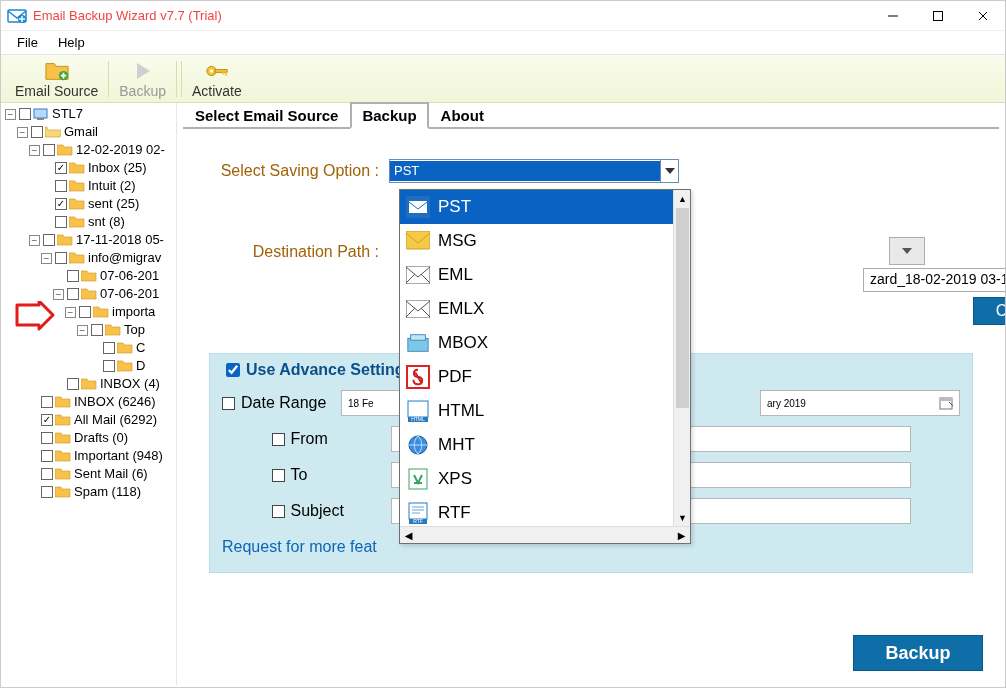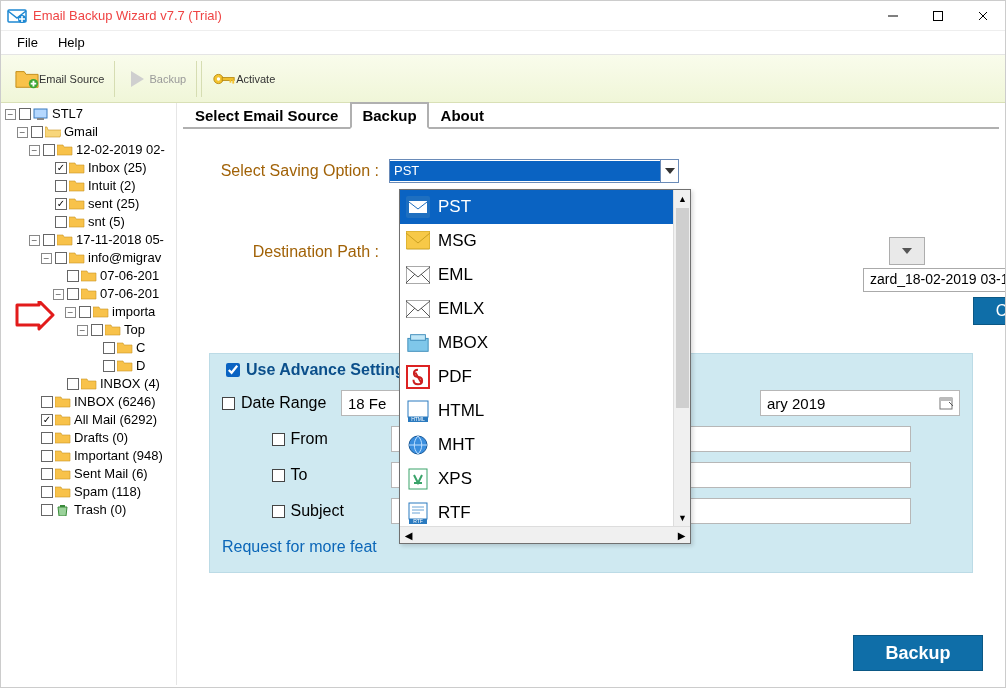--- a/index.html
+++ b/index.html
@@ -12,21 +12,21 @@
   .titlebar .title { font-size:13px; color:#ef4444; flex:1; }
   .winbtns { display:flex; }
   .winbtn { width:45px; height:30px; display:flex; align-items:center; justify-content:center; font-size:14px; }
 
   
   .menubar { height:24px; display:flex; align-items:center; padding:0 6px; background:#fff; border-bottom:1px solid #e5e5e5; }
   .menubar span { padding:2px 10px; font-size:13px; }
 
   
   .toolbar { height:48px; background:linear-gradient(#f9fcec,#f0f6d8); border-bottom:1px solid #d9e0b6; display:flex; align-items:center; padding:0 6px; }
-  .tbtn { display:flex; flex-direction:row; align-items:center; justify-content:center; padding:0 8px; height:100%; font-size:11px; color:#333; }
+  .tbtn { display:flex; flex-direction:column; align-items:center; justify-content:center; padding:0 8px; height:100%; font-size:14px; color:#333; }
   .tbtn .ico { width:24px; height:24px; display:flex; align-items:center; justify-content:center; }
   .sep { width:1px; height:36px; background:#d6ddb2; margin:0 2px; }
 
   
   .main { display:flex; height:calc(100% - 30px - 24px - 48px - 2px); }
   .sidebar { width:176px; border-right:1px solid #e6e6e6; padding:2px 2px 2px 4px; font-size:13px; line-height:18px; overflow:hidden; position:relative; }
   .tree-row { display:flex; align-items:center; height:18px; white-space:nowrap; }
   .exp { width:11px; height:11px; border:1px solid #888; font-size:10px; line-height:9px; text-align:center; margin-right:3px; color:#555; background:#fff; }
   .cb { width:12px; height:12px; border:1px solid #666; margin-right:2px; display:inline-flex; align-items:center; justify-content:center; font-size:10px; line-height:10px; background:#fff; }
   .folder { width:16px; height:12px; margin-right:3px; }
@@ -69,21 +69,21 @@
   .change-btn { background:#0f6ea8; color:#fff; border:1px solid #0b5885; height:28px; width:115px; font-size:16px; margin-left:600px; margin-top:6px; display:flex;align-items:center;justify-content:center;}
 
   
   .adv { background:#cfe9f1; border:1px solid #bcdbe6; margin-top:34px; padding:6px 12px 16px 12px; }
   .adv-title { display:flex; align-items:center; color:#0b4f8b; font-weight:bold; font-size:16px; }
   .adv-title input[type=checkbox]{ width:14px;height:14px;margin-right:6px; accent-color:#0a63c2;}
   .adv-row { display:flex; align-items:center; margin-top:10px;justify-content:center; }
   .adv-row .acb { width:13px; height:13px; border:1px solid #444; margin-right:6px; background:#fff;}
   .adv-row .albl { width:100px; font-size:16px; color:#000; }
   .adv-input { border:1px solid #b7b7b7; background:#fff; height:26px; width:520px; padding:2px 6px; font-size:14px; }
-  .date-ctrl { border:1px solid #b7b7b7; background:#fff; height:26px; width:240px; padding:2px 6px; font-size:15px; display:flex; align-items:center; justify-content:space-between;}
+  .date-ctrl { border:1px solid #b7b7b7; background:#fff; height:26px; width:240px; padding:2px 6px; font-size:10px; display:flex; align-items:center; justify-content:space-between;}
   .req-link { color:#0b66b8; font-size:16px; margin-top:14px; }
 
   
   .footer { position:absolute; right:22px; bottom:14px; }
   .backup-btn { background:#0f6ea8; color:#fff; font-weight:bold; font-size:18px; border:1px solid #0b5885; width:130px; height:36px; display:flex;align-items:center;justify-content:center; }
 
   
   svg { display:block; }
 </style>
 </head>
@@ -228,21 +228,21 @@
         <svg class="folder" width="16" height="12">
           <use href="#fld"></use>
         </svg>
         <span class="lbl">sent (25)</span>
       </div>
     <div class="tree-row" style="padding-left:50px">
         <span class="cb"></span>
         <svg class="folder" width="16" height="12">
           <use href="#fld"></use>
         </svg>
-        <span class="lbl">snt (5)</span>
+        <span class="lbl">snt (8)</span>
       </div>
 
     <div class="tree-row" style="padding-left:24px">
         <span class="exp">−</span>
         <span class="cb"></span>
         <svg class="folder" width="16" height="12">
           <use href="#fld"></use>
         </svg>
         <span class="lbl">17-11-2018 05-</span>
       </div>
@@ -341,27 +341,20 @@
           <use href="#fld"></use>
         </svg>
         <span class="lbl">Sent Mail (6)</span>
       </div>
     <div class="tree-row" style="padding-left:36px">
         <span class="cb"></span>
         <svg class="folder" width="16" height="12">
           <use href="#fld"></use>
         </svg>
         <span class="lbl">Spam (118)</span>
-      </div>
-    <div class="tree-row" style="padding-left:36px">
-        <span class="cb"></span>
-        <svg class="folder" width="16" height="12">
-          <use href="#trash"></use>
-        </svg>
-        <span class="lbl">Trash (0)</span>
       </div>
   </div>
 
   <svg class="red-arrow" width="40" height="30">
     <path d="M2 4 L24 4 L24 0 L38 14 L24 28 L24 24 L2 24 Z" fill="none" stroke="#e21b1b" stroke-width="3" stroke-linejoin="round"></path>
   </svg>
 
   <div class="content">
     <div class="tabs">
       <div class="tab">Select Email Source</div>

